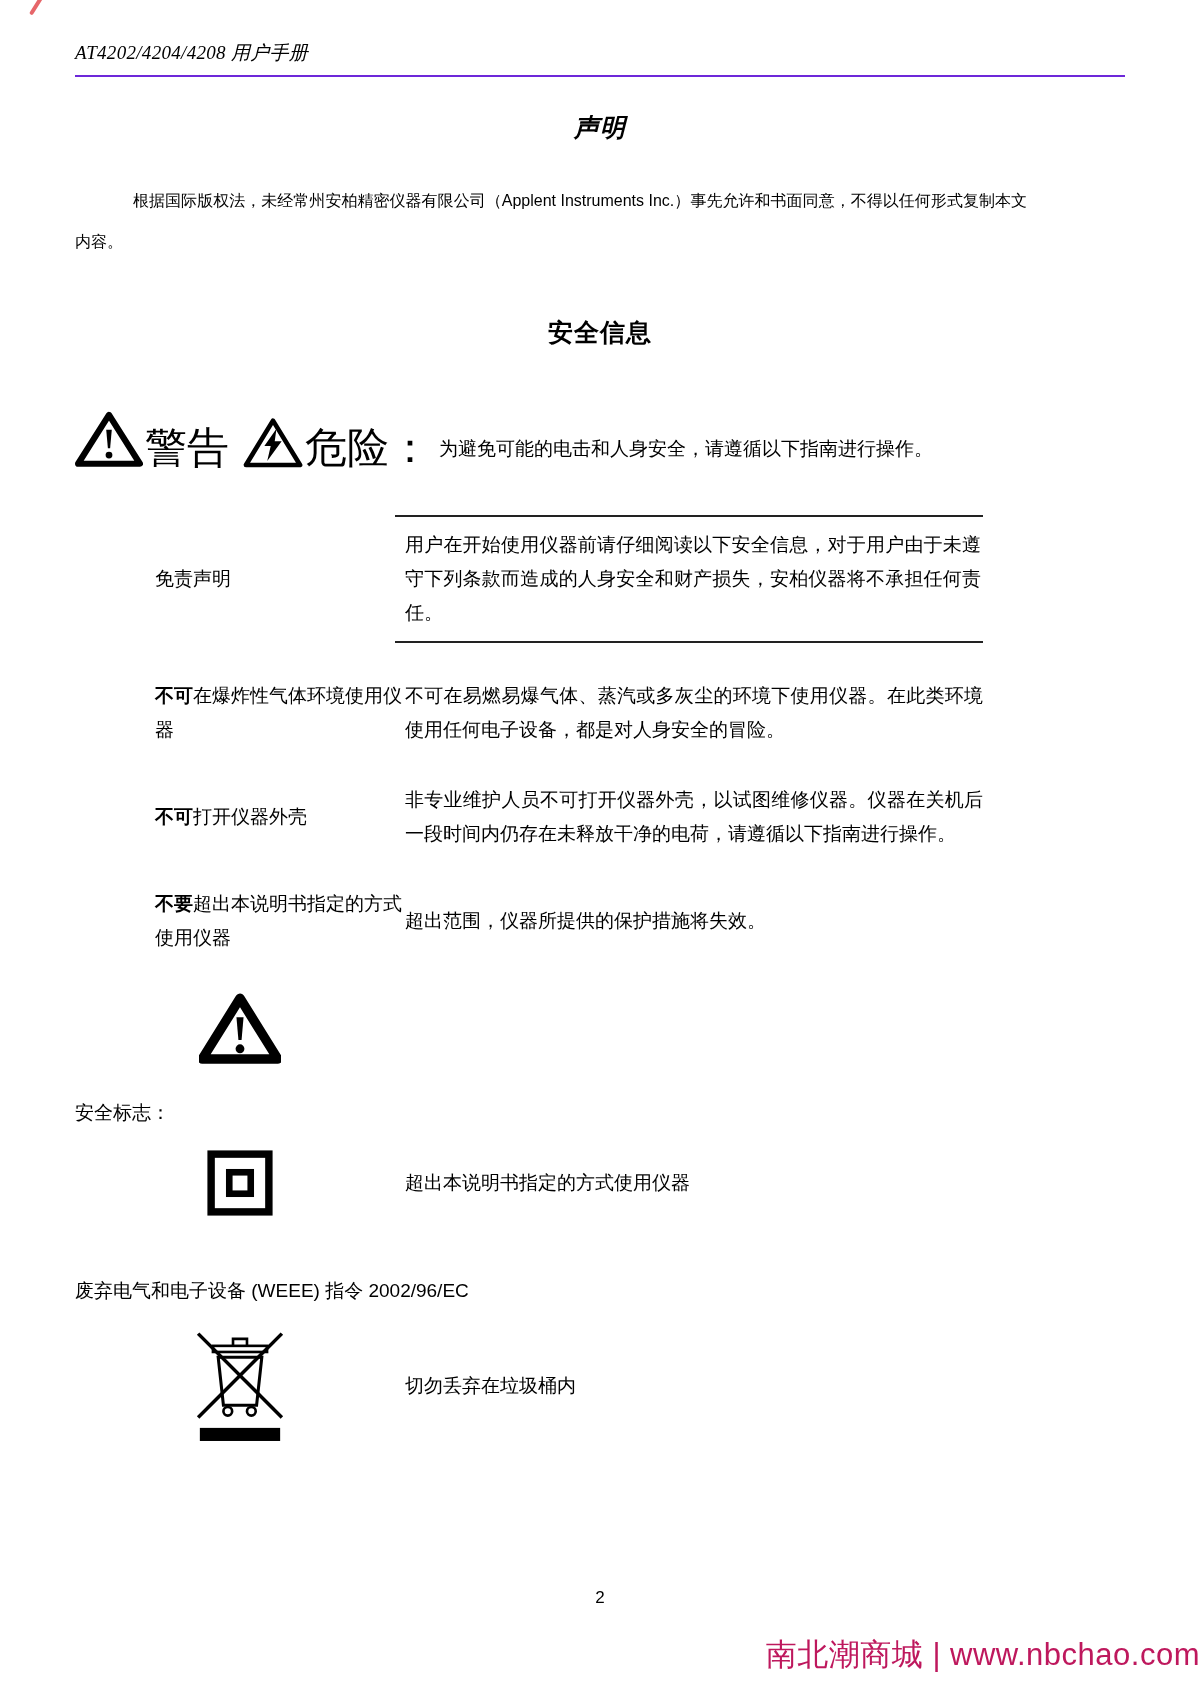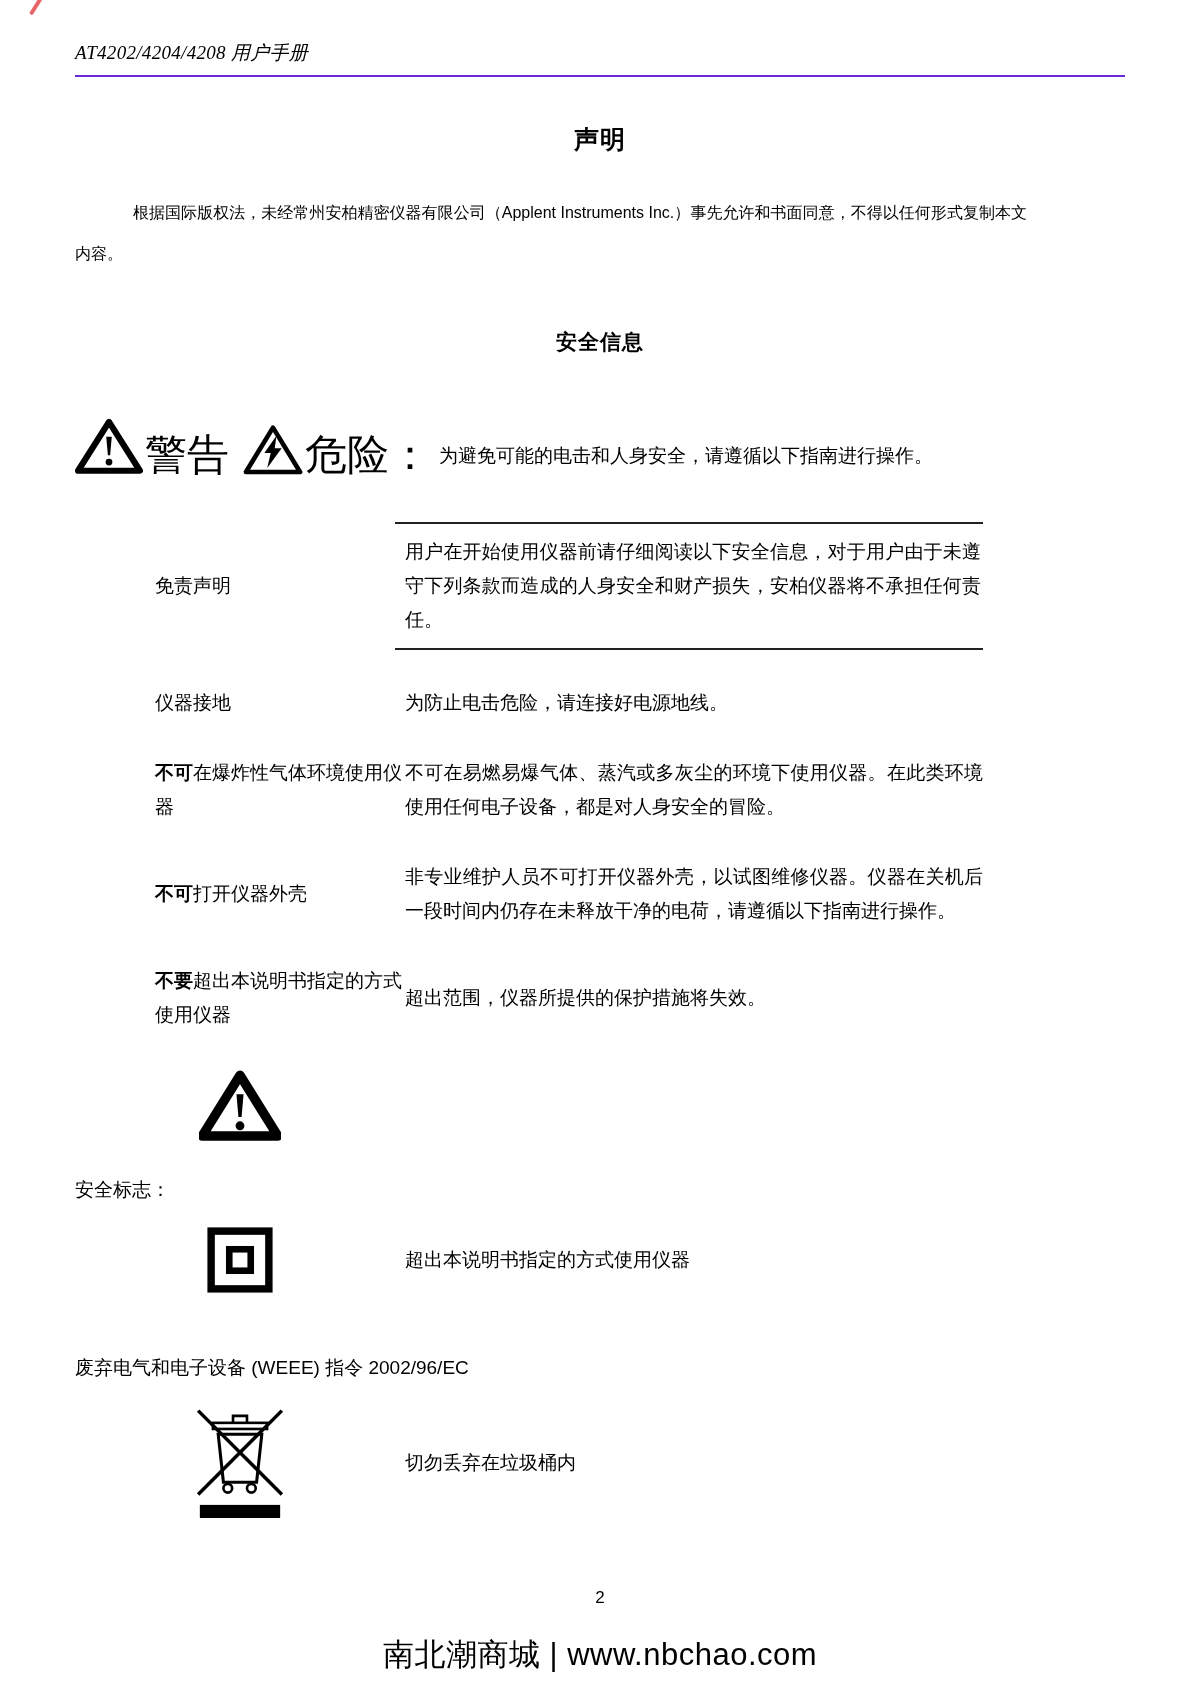--- a/index.html
+++ b/index.html
@@ -23,22 +23,22 @@
   .header-title{
     font-family:"Liberation Serif","DejaVu Serif",serif;
     font-style:italic; font-size:19px; letter-spacing:.3px;
   }
 
   .content{ padding:0 75px; }
 
   .doc-title{
     text-align:center; font-weight:bold; letter-spacing:1px;
   }
-  .doc-title.statement{ font-size:25px; margin-top:46px; }
-  .doc-title.safety{ font-size:21px; margin-top:54px; }
+  .doc-title.statement{ font-size:25px; margin-top:34px;font-style:italic; }
+  .doc-title.safety{ font-size:25px; margin-top:54px; }
 
   .statement-body{
     margin-top:36px; width:952px;
     font-size:16px; line-height:41px; text-align:justify; text-indent:58px;
   }
 
   .warning-banner{
     display:flex; align-items:flex-end; margin-top:60px;
   }
   .tri-icon{ width:68px; height:60px; flex:0 0 auto; }
@@ -74,21 +74,21 @@
 
   .weee-heading{ margin-top:62px; }
   .weee-icon{ width:96px; height:116px; display:block; justify-self:center; }
 
   .page-number{
     position:absolute; left:0; right:0; bottom:94px;
     text-align:center; font-size:17px;
   }
   .site-line{
     position:absolute; left:0; right:0; bottom:26px;
-    text-align:center; font-size:31px; color:#000000; letter-spacing:.5px;
+    text-align:right; font-size:31px; color:#be185d; letter-spacing:.5px;
   }
 </style>
 </head>
 <body>
 
 <div class="page">
 
   <div class="corner-mark"></div>
 
   <div class="header">
@@ -119,24 +119,20 @@
       <span class="banner-intro">为避免可能的电击和人身安全，请遵循以下指南进行操作。</span>
     </div>
 
     <div class="safety-table">
 
       <div class="s-row">
         <div class="term">免责声明</div>
         <div class="desc boxed">用户在开始使用仪器前请仔细阅读以下安全信息，对于用户由于未遵守下列条款而造成的人身安全和财产损失，安柏仪器将不承担任何责任。</div>
       </div>
 
-      <div class="s-row">
-        <div class="term">仪器接地</div>
-        <div class="desc">为防止电击危险，请连接好电源地线。</div>
-      </div>
 
       <div class="s-row">
         <div class="term"><b>不可</b><span>在爆炸性气体环境使用仪器</span></div>
         <div class="desc">不可在易燃易爆气体、蒸汽或多灰尘的环境下使用仪器。在此类环境使用任何电子设备，都是对人身安全的冒险。</div>
       </div>
 
       <div class="s-row">
         <div class="term"><b>不可</b><span>打开仪器外壳</span></div>
         <div class="desc">非专业维护人员不可打开仪器外壳，以试图维修仪器。仪器在关机后一段时间内仍存在未释放干净的电荷，请遵循以下指南进行操作。</div>
       </div>

